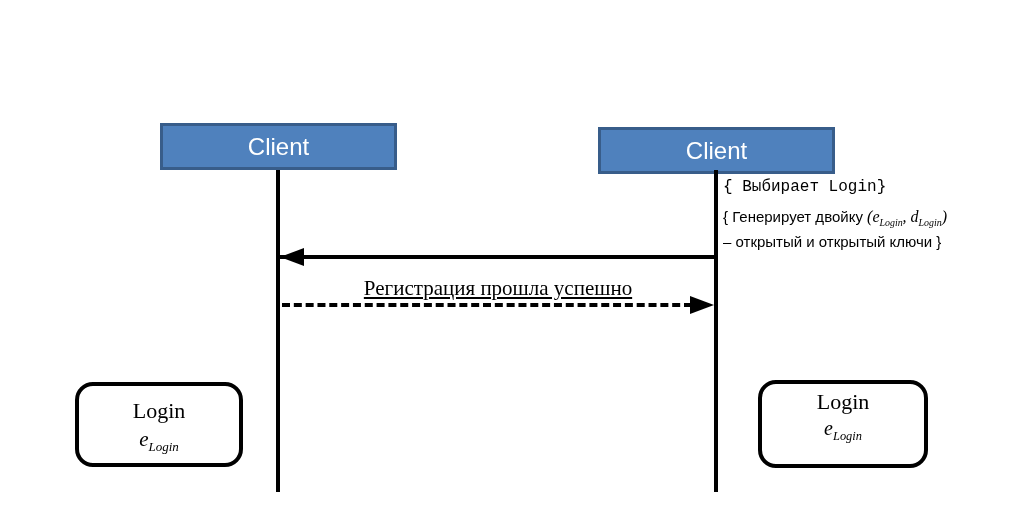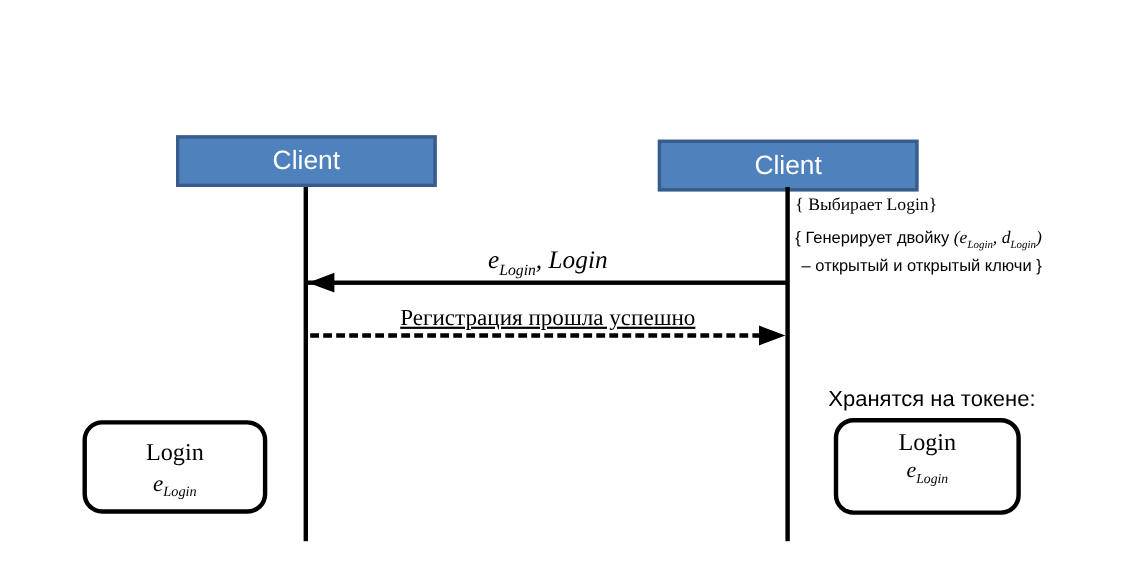--- a/index.html
+++ b/index.html
@@ -37,26 +37,26 @@
   .lifeline.client { left:714px; }
 
   
   .serif { font-family:"Liberation Serif", serif; }
   .math  { font-family:"Liberation Serif", serif; font-style:italic; }
   sub { font-size:0.62em; line-height:0; }
 
   
   .note-choose {
     position:absolute; left:723px; top:178px;
-    font-family:Liberation Serif, serif; font-size:16px; color:#000;
+    font-family:Liberation Mono, monospace; font-size:16px; color:#000;
     white-space:nowrap;
   }
   .note-generate {
     position:absolute; left:723px; top:204px;
-    font-size:15px; line-height:25px; color:#000;text-align:right;
+    font-size:15px; line-height:25px; color:#000;
   }
   .note-generate .line { white-space:nowrap; }
   .note-generate .math { font-size:16px; }
 
   
   .msg1-label {
     position:absolute; left:280px; top:224px; width:436px;
     text-align:center; font-size:23px; color:#000;
   }
   .msg1-line { position:absolute; left:280px; top:255px; width:436px; border-top:4px solid #000; }
@@ -112,32 +112,30 @@
   <div class="lifeline server"></div>
   <div class="lifeline client"></div>
 
   <div class="note-choose">{ Выбирает Login}</div>
 
   <div class="note-generate">
     <div class="line"><span>{ Генерирует двойку </span><span class="math">(</span><span class="math"><span>e</span><sub>Login</sub></span><span class="math">, </span><span class="math"><span>d</span><sub>Login</sub></span><span class="math">)</span></div>
     <div class="line">– открытый и открытый ключи }</div>
   </div>
 
-  <div class="msg1-label math"><span><span>e</span><sub>Login</sub></span><span>, Login</span></div>
   <div class="msg1-line"></div>
   <div class="arrowhead-left"></div>
 
   <div class="msg2-label">Регистрация прошла успешно</div>
   <div class="msg2-line"></div>
   <div class="arrowhead-right"></div>
 
   <div class="store-box server-store">
     <div class="line-login serif">Login</div>
     <div class="line-key math"><span>e</span><sub>Login</sub></div>
   </div>
 
-  <div class="token-caption">Хранятся на токене:</div>
   <div class="store-box token-store">
     <div class="line-login serif">Login</div>
     <div class="line-key math"><span>e</span><sub>Login</sub></div>
   </div>
 
 </div>
 
 </body></html>

